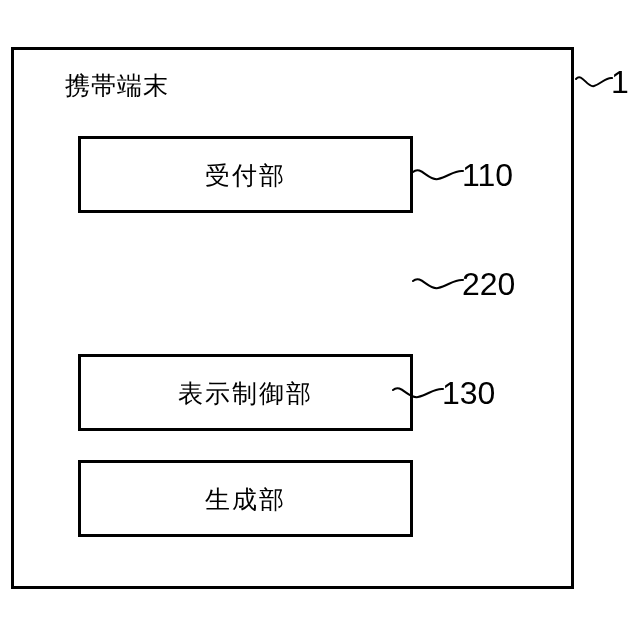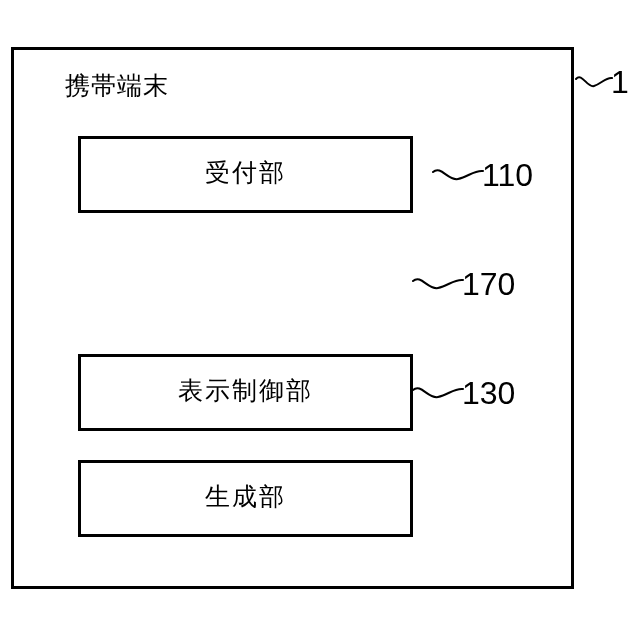--- a/index.html
+++ b/index.html
@@ -53,21 +53,20 @@
     display: flex;
     align-items: center;
     justify-content: center;
   }
   .unit-label {
     font-size: 25px;
     line-height: 30px;
     letter-spacing: 2px;
     white-space: nowrap;
     color: #000000;
-    font-family: Liberation Mono, monospace;
   }
 
   .unit-box.b1 { top: 136px; }
   .unit-box.b2 { top: 245px; }
   .unit-box.b3 { top: 354px; text-align: right; }
   .unit-box.b4 { top: 460px; }
 
   
   .ref-group {
     position: absolute;
@@ -83,23 +82,23 @@
   }
   .ref-num {
     font-size: 32px;
     line-height: 32px;
     letter-spacing: 0px;
     white-space: nowrap;
     color: #000000;
     margin-left: -2px;
   }
 
-  .ref-group.r110 { left: 432px; top: 155px; }
+  .ref-group.r110 { left: 412px; top: 155px; }
   .ref-group.r120 { left: 412px; top: 264px; }
-  .ref-group.r130 { left: 412px; top: 373px; }
+  .ref-group.r130 { left: 392px; top: 373px; }
   .ref-group.r140 { left: 412px; top: 479px; }
   .ref-group.r1   { left: 575px; top: 62px; }
   .ref-group.r1 .ref-squiggle { width: 38px; }
 </style>
 </head>
 <body>
 
 <div id="canvas">
 
   <div class="outer-box">
@@ -123,21 +122,21 @@
     <svg class="ref-squiggle" viewBox="0 0 52 22">
       <path d="M1 8 C 9 1, 16 17, 26 15 C 36 13, 42 6, 51 7" fill="none" stroke="#000000" stroke-width="2" stroke-linecap="round"></path>
     </svg>
     <span class="ref-num">110</span>
   </div>
 
   <div class="ref-group r120">
     <svg class="ref-squiggle" viewBox="0 0 52 22">
       <path d="M1 8 C 9 1, 16 17, 26 15 C 36 13, 42 6, 51 7" fill="none" stroke="#000000" stroke-width="2" stroke-linecap="round"></path>
     </svg>
-    <span class="ref-num">170</span>
+    <span class="ref-num">220</span>
   </div>
 
   <div class="ref-group r130">
     <svg class="ref-squiggle" viewBox="0 0 52 22">
       <path d="M1 8 C 9 1, 16 17, 26 15 C 36 13, 42 6, 51 7" fill="none" stroke="#000000" stroke-width="2" stroke-linecap="round"></path>
     </svg>
     <span class="ref-num">130</span>
   </div>
 
 

